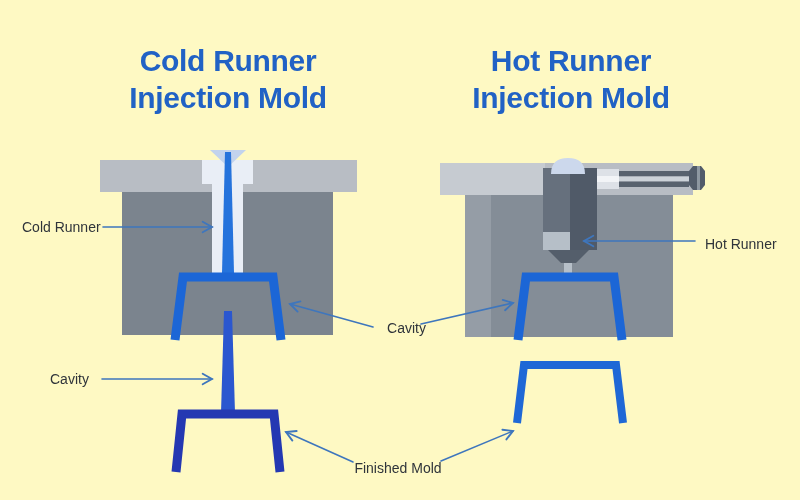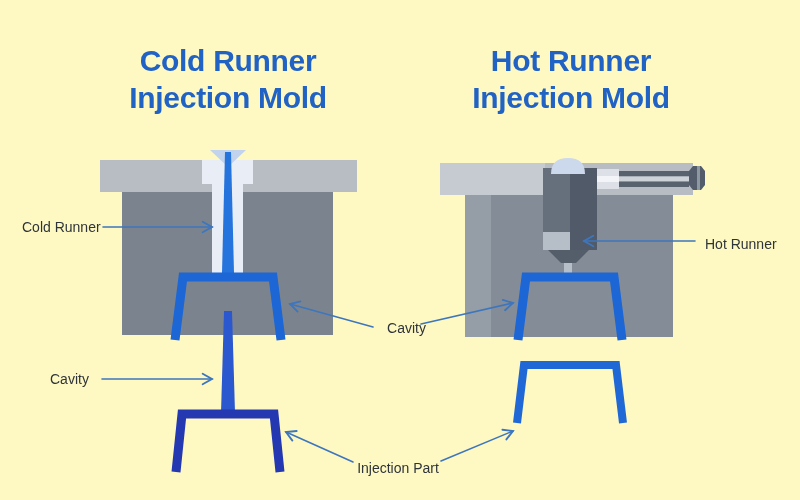--- a/index.html
+++ b/index.html
@@ -117,15 +117,15 @@
     <div>Injection Mold</div>
   </div>
   <div class="title" id="title-right">
     <div>Hot Runner</div>
     <div>Injection Mold</div>
   </div>
 
   <div class="lbl" id="lbl-cold-runner">Cold Runner</div>
   <div class="lbl" id="lbl-runner">Cavity</div>
   <div class="lbl" id="lbl-cavity">Cavity</div>
-  <div class="lbl" id="lbl-finished">Injection Part</div>
+  <div class="lbl" id="lbl-finished">Finished Mold</div>
   <div class="lbl" id="lbl-hot-runner">Hot Runner</div>
 </div>
 
 </body></html>

